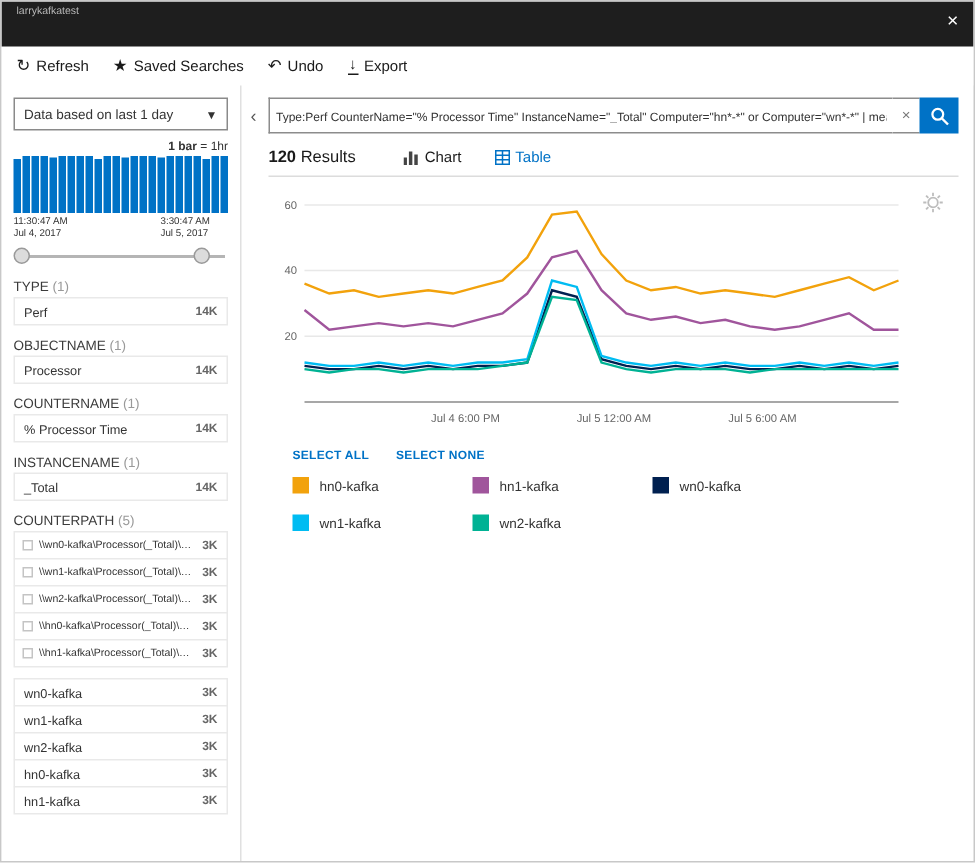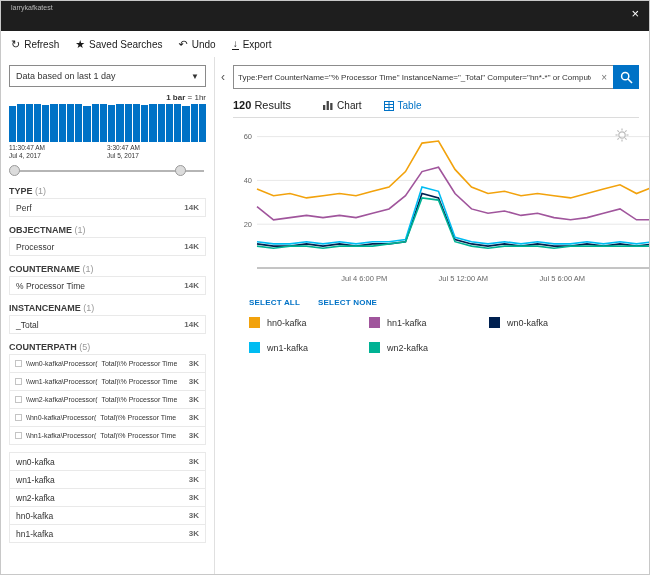--- a/index.html
+++ b/index.html
@@ -17,61 +17,61 @@
   .hdr-title { font-size: 12px; line-height: 14px; }
   .hdr-sub { font-size: 7px; color: #b8b8b8; }
   .hdr-close { position: absolute; right: 10px; top: 6px; color: #fff; font-size: 13px; cursor: pointer; line-height: 13px; }
   
   .tbar { height: 26px; display: flex; align-items: center; gap: 16px; padding: 0 10px; font-size: 10px; color: #1a1a1a; background: #fff; }
   .tbar-item { display: flex; align-items: center; gap: 4px; cursor: pointer; }
   .tbar-ic { font-size: 11px; line-height: 11px; }
   .export-ic { border-bottom: 1.5px solid #1a1a1a; padding: 0 1px; line-height: 10px; font-size: 10px; }
   
   .wrap { display: flex; height: 519px; }
-  .side { width: 214px; border-right: 1px solid #e0e0e0; padding: 8px 8px 0 8px; overflow: hidden; background: #fff; }
+  .side { width: 160px; border-right: 1px solid #e0e0e0; padding: 8px 8px 0 8px; overflow: hidden; background: #fff; }
   .main { flex: 1; padding: 8px 10px 0 6px; overflow: hidden; position: relative; }
   
   .scope { border: 1px solid #8a8a8a; height: 22px; display: flex; align-items: center; justify-content: space-between; padding: 0 6px; font-size: 9px; margin-bottom: 6px; cursor: pointer; background: #fff; }
   .scope .chev { color: #333; font-size: 8px; }
   .bar-legend { text-align: right; font-size: 8px; color: #333; margin-bottom: 2px; }
   .bar-legend b { font-weight: bold; }
   .hist { height: 38px; display: flex; align-items: flex-end; gap: 1px; }
   .hbar { flex: 1; background: #0072c6; min-width: 2px; }
   .times { display: flex; font-size: 6.5px; color: #333; line-height: 1.25; margin-top: 2px; }
   .times .t2 { margin-left: 62px; }
   .slider { position: relative; height: 14px; margin: 4px 2px 8px 2px; }
   .slider .track { position: absolute; left: 0; right: 0; top: 6px; height: 2px; background: #b5b5b5; }
   .handle { position: absolute; top: 1px; width: 11px; height: 11px; border-radius: 50%; background: #dcdcdc; border: 1px solid #9a9a9a; cursor: pointer; }
   .handle.left { left: -2px; }
   .handle.right { left: 85%; }
   
   .facet { margin-bottom: 8px; }
   .facet-h { font-size: 9px; margin-bottom: 3px; }
-  .facet-t { font-weight: bold; color: #3b3b3b; }
+  .facet-t { font-weight: normal; color: #3b3b3b; }
   .facet-c { color: #999; }
   .frow { display: flex; align-items: center; height: 19px; border: 1px solid #e9e9e9; margin-top: -1px; background: #fff; font-size: 8.5px; cursor: pointer; }
   .flbl { flex: 1; white-space: nowrap; overflow: hidden; text-overflow: ellipsis; padding: 0 6px; color: #333; }
   .fval { color: #666; padding-right: 6px; font-size: 8px; flex-shrink: 0; font-weight: bold; }
   .cb { width: 7px; height: 7px; border: 1px solid #c4c4c4; margin-left: 5px; flex-shrink: 0; background: #fff; }
   .has-cb .flbl { font-size: 7px; padding-left: 4px; }
   
   .srch-row { display: flex; align-items: center; }
   .collapse { font-size: 12px; color: #555; width: 12px; cursor: pointer; flex-shrink: 0; }
   .srch-box { flex: 1; display: flex; align-items: stretch; height: 24px; }
   .srch-input { flex: 1; border: 1px solid #8c8c8c; border-right: none; font-size: 8px; font-family: "Liberation Sans", sans-serif; padding: 0 4px; color: #333; outline: none; min-width: 0; }
   .srch-clear { border-top: 1px solid #8c8c8c; border-bottom: 1px solid #8c8c8c; display: flex; align-items: center; padding: 0 6px; color: #777; font-size: 10px; cursor: pointer; background: #fff; }
   .srch-btn { width: 26px; background: #0072c6; display: flex; align-items: center; justify-content: center; cursor: pointer; border: none; }
   
   .res-row { display: flex; align-items: center; margin: 10px 0 0 12px; font-size: 11px; gap: 32px; }
   .res-count { color: #1a1a1a; }
   .res-count b { font-weight: bold; }
   .tabs { display: flex; gap: 22px; }
   .tab { display: flex; align-items: center; gap: 4px; font-size: 10px; cursor: pointer; }
   .tab.active { color: #1a1a1a; }
-  .tab.inactive { color: #0072c6; align-items: flex-end; }
+  .tab.inactive { color: #0072c6; }
   .rule { border: none; border-top: 1px solid #dcdcdc; margin: 6px 0 2px 12px; }
   
   .chart-wrap { position: relative; margin-left: 12px; }
   .gear { position: absolute; top: 8px; right: 10px; cursor: pointer; }
   .axt { font-size: 7.5px; fill: #666; font-family: "Liberation Sans", sans-serif; }
   
   .sel-row { display: flex; gap: 18px; font-size: 8px; color: #0072c6; margin: 2px 0 10px 28px; font-weight: bold; letter-spacing: 0.2px; }
   .sel-row span { cursor: pointer; }
   .legend { display: grid; grid-template-columns: 120px 120px 120px; row-gap: 14px; margin-left: 28px; }
   .lg-item { display: flex; align-items: center; gap: 7px; font-size: 9px; color: #333; cursor: pointer; }

